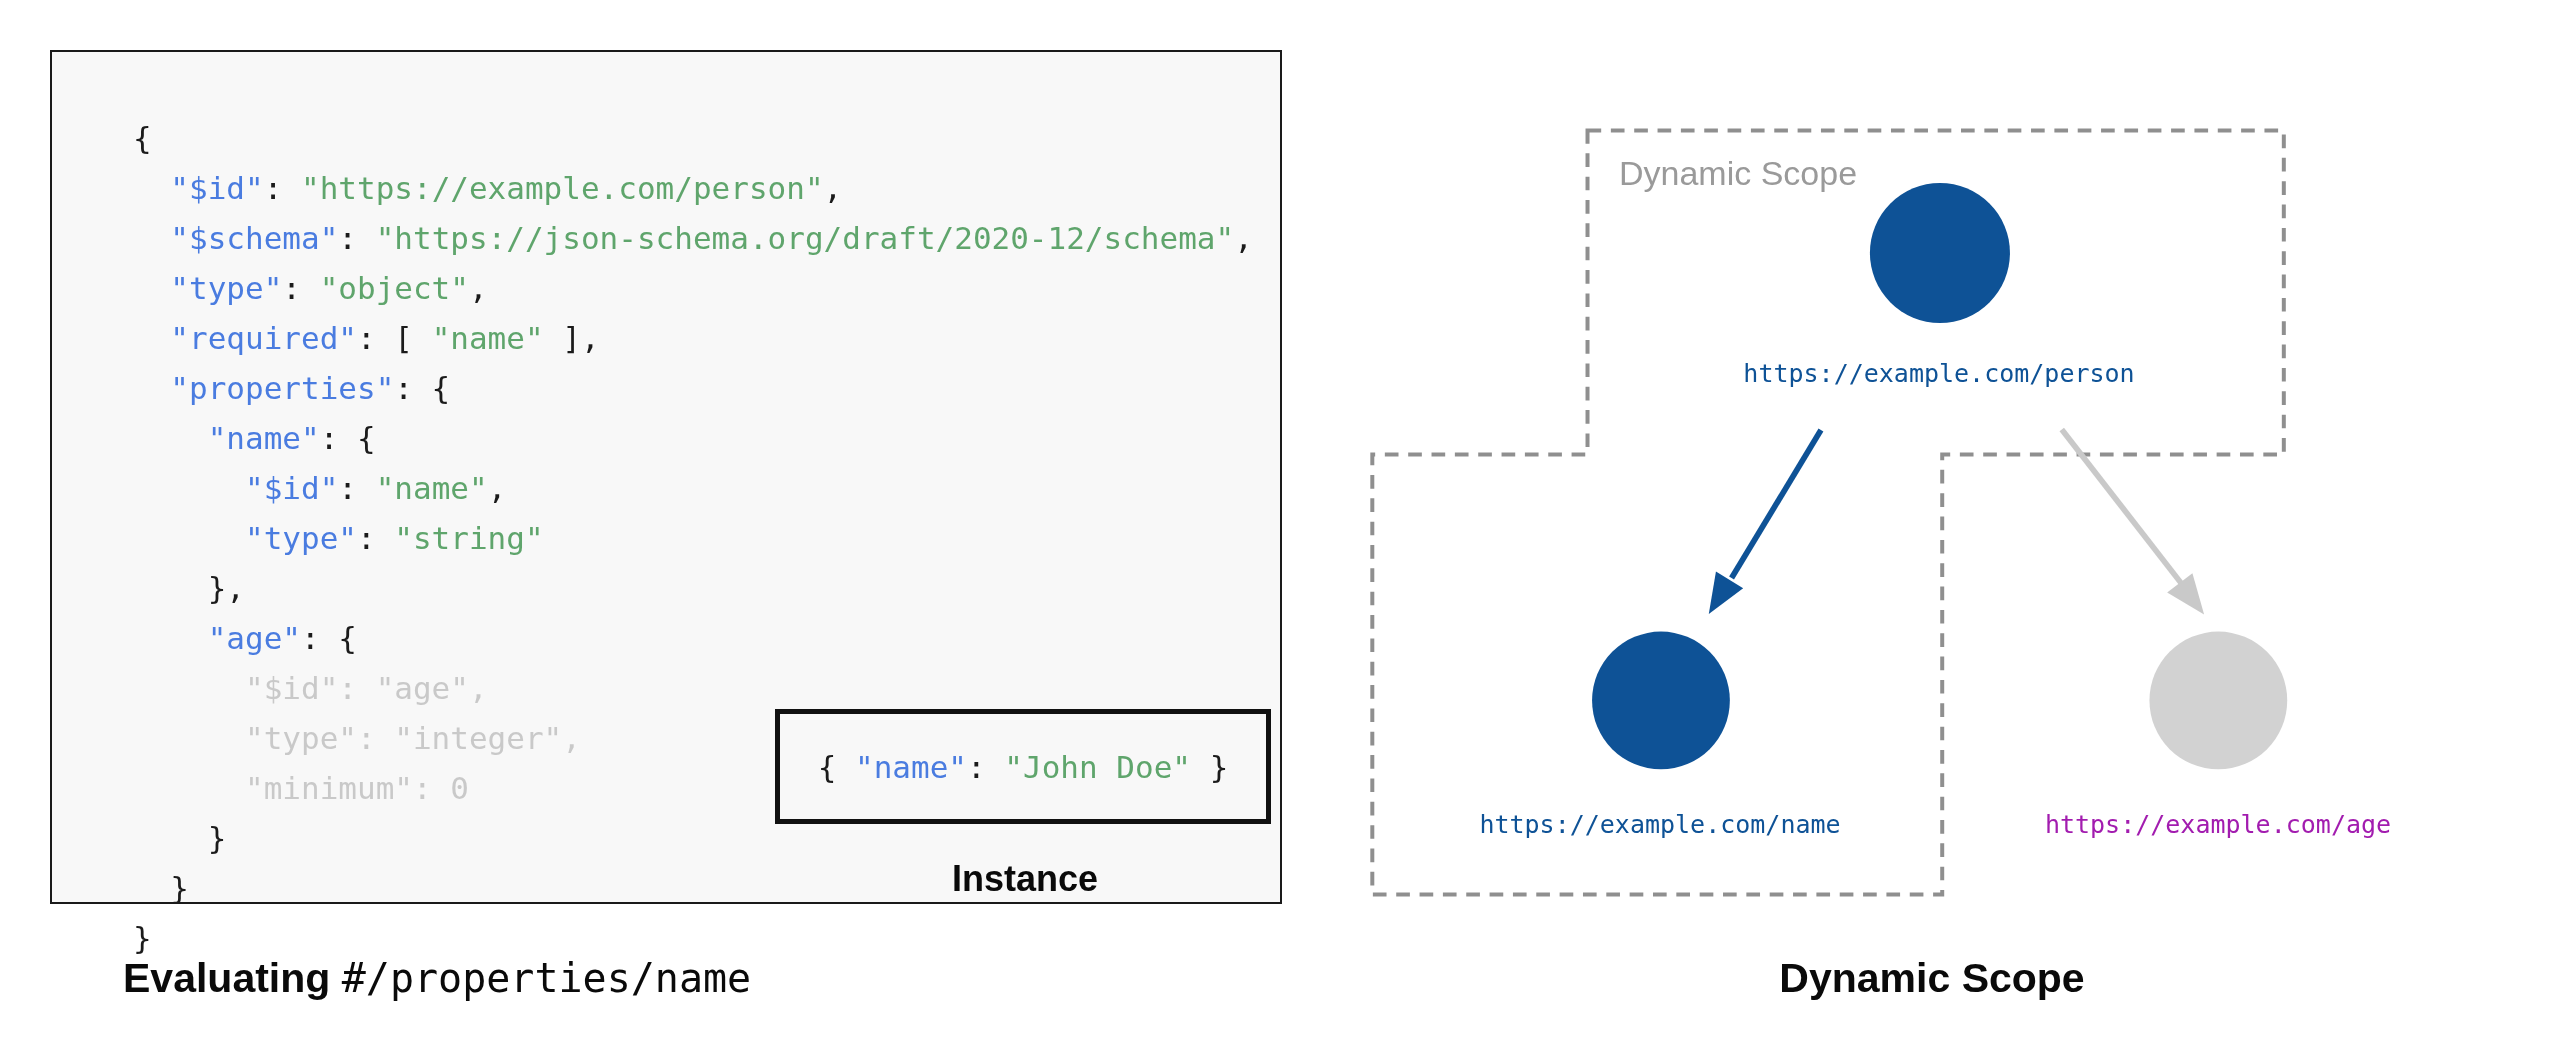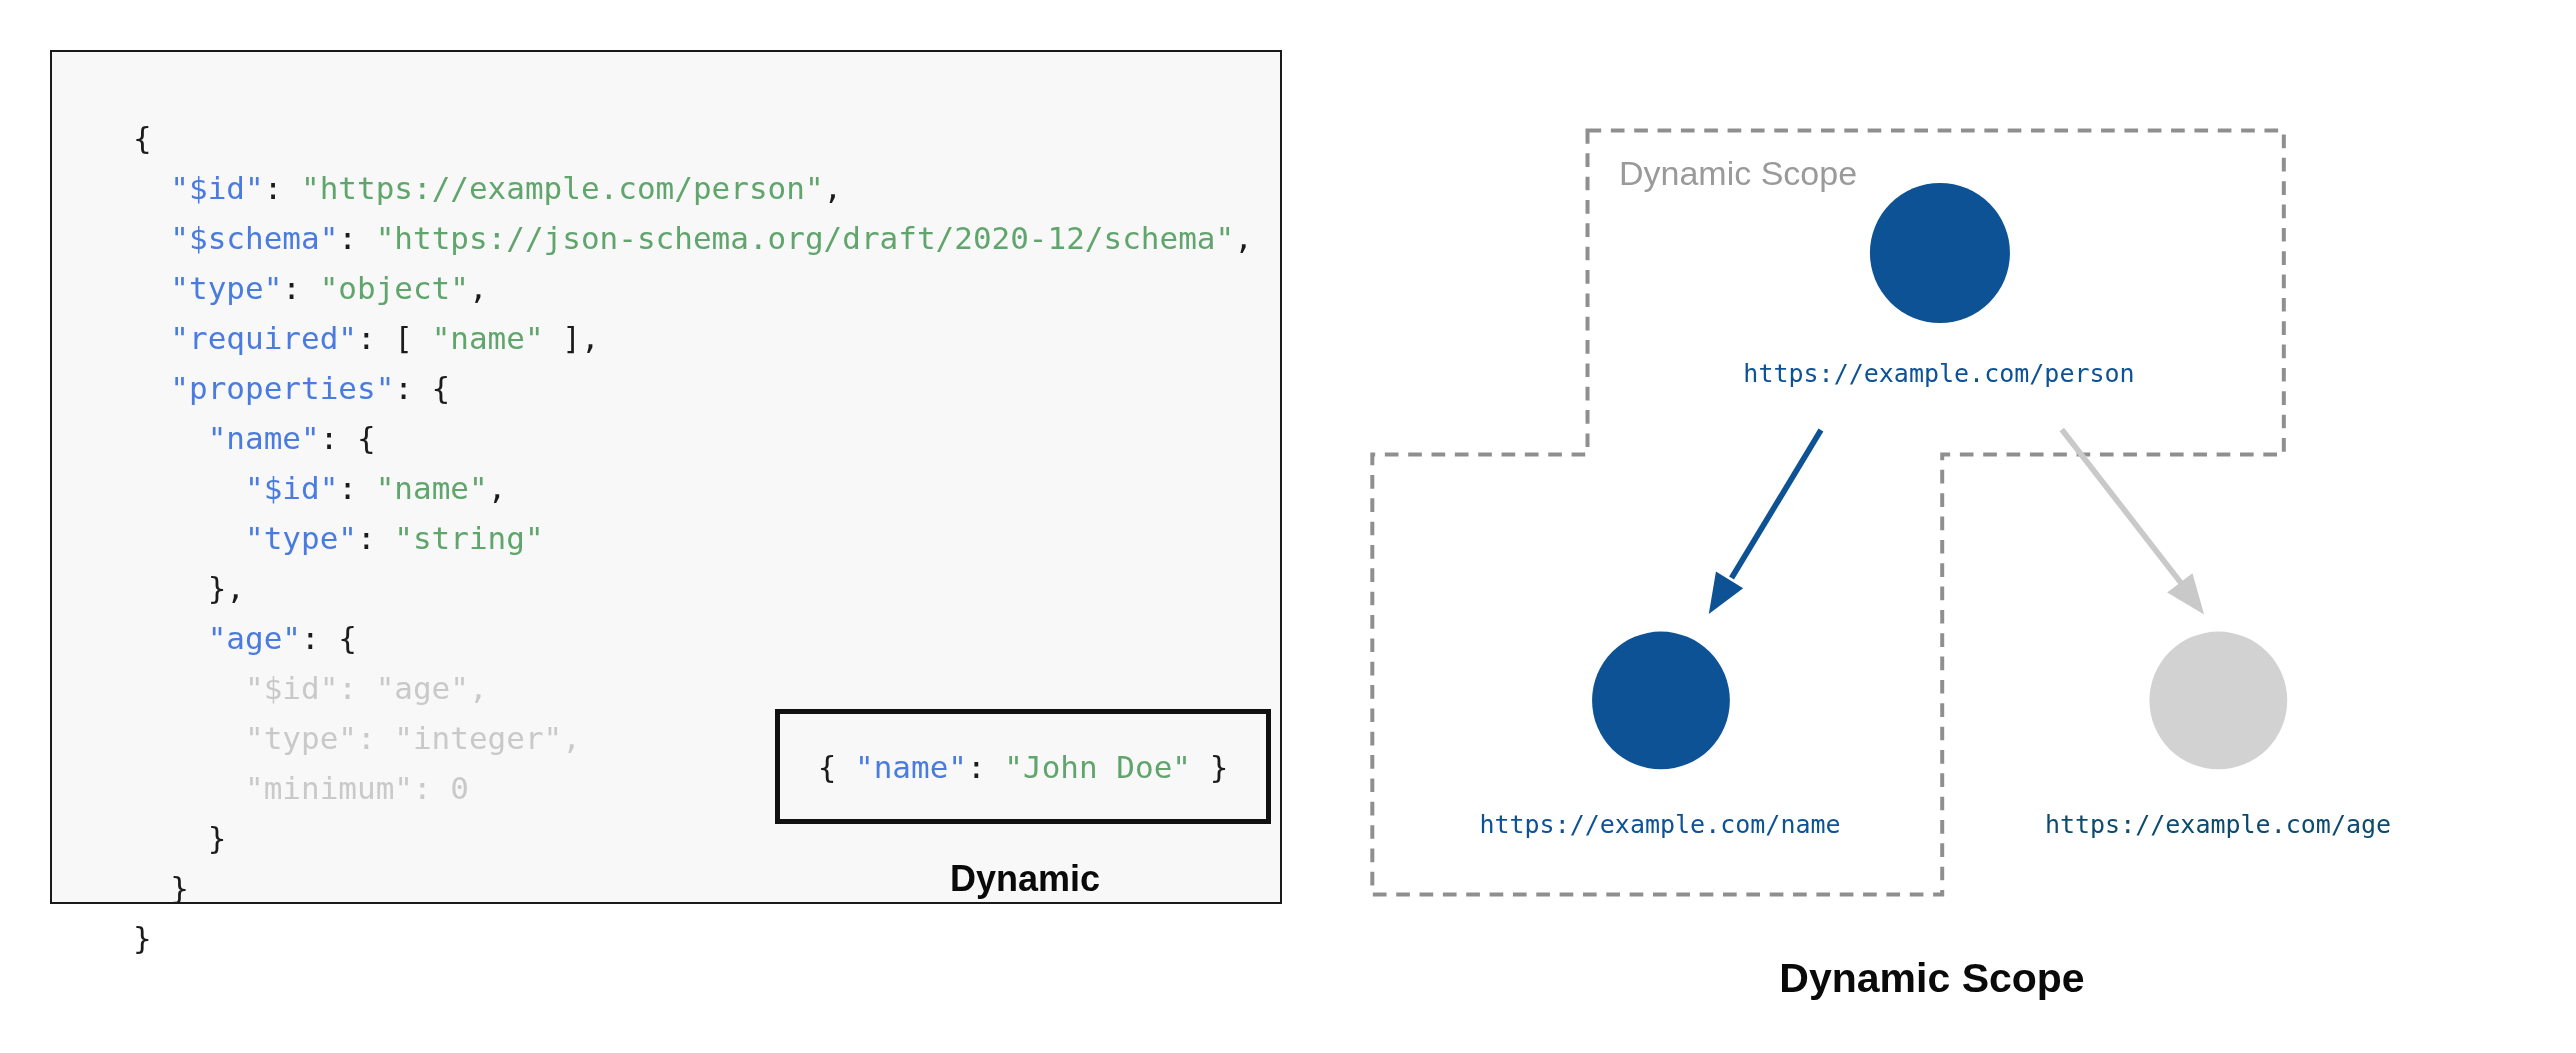--- a/index.html
+++ b/index.html
@@ -28,35 +28,36 @@
   .eval-caption .bold{font-weight:bold;font-family:"Liberation Sans", sans-serif;}
   .eval-caption .mono{font-weight:normal;font-family:"DejaVu Sans Mono", monospace;font-size:40px;}
 
   
   .scope-svg{position:absolute;left:1310px;top:85px;width:1031px;height:854px;}
   .scope-label{position:absolute;left:1619px;top:154px;font-size:34px;color:#9a9a9a;}
   .node-url{position:absolute;transform:translateX(-50%);
             font-family:"DejaVu Sans Mono", monospace;font-size:25px;white-space:pre;}
   .url-person{left:1939px;top:359px;color:#0e5296;}
   .url-name{left:1660px;top:810px;color:#0e5296;}
-  .url-age{left:2218px;top:810px;color:#0c4a6e;}
+  .url-age{left:2218px;top:810px;color:#a21caf;}
   .scope-caption{position:absolute;left:1932px;top:955px;transform:translateX(-50%);
                  font-size:41px;font-weight:bold;color:#0a0a0a;}
 </style>
 </head>
 <body>
 
 <div id="canvas">
 
   <div class="schema-panel">
     <div class="code-block"><div><span class="c-p">{</span></div><div><span class="c-p">  </span><span class="c-k">"$id"</span><span class="c-p">: </span><span class="c-s">"https://example.com/person"</span><span class="c-p">,</span></div><div><span class="c-p">  </span><span class="c-k">"$schema"</span><span class="c-p">: </span><span class="c-s">"https://json-schema.org/draft/2020-12/schema"</span><span class="c-p">,</span></div><div><span class="c-p">  </span><span class="c-k">"type"</span><span class="c-p">: </span><span class="c-s">"object"</span><span class="c-p">,</span></div><div><span class="c-p">  </span><span class="c-k">"required"</span><span class="c-p">: [ </span><span class="c-s">"name"</span><span class="c-p"> ],</span></div><div><span class="c-p">  </span><span class="c-k">"properties"</span><span class="c-p">: {</span></div><div><span class="c-p">    </span><span class="c-k">"name"</span><span class="c-p">: {</span></div><div><span class="c-p">      </span><span class="c-k">"$id"</span><span class="c-p">: </span><span class="c-s">"name"</span><span class="c-p">,</span></div><div><span class="c-p">      </span><span class="c-k">"type"</span><span class="c-p">: </span><span class="c-s">"string"</span></div><div><span class="c-p">    },</span></div><div><span class="c-p">    </span><span class="c-k">"age"</span><span class="c-p">: {</span></div><div><span class="c-d">      "$id": "age",</span></div><div><span class="c-d">      "type": "integer",</span></div><div><span class="c-d">      "minimum": 0</span></div><div><span class="c-p">    }</span></div><div><span class="c-p">  }</span></div><div><span class="c-p">}</span></div></div>
     <div class="instance-box"><span class="c-p">{ </span><span class="c-k">"name"</span><span class="c-p">: </span><span class="c-s">"John Doe"</span><span class="c-p"> }</span></div>
-    <div class="instance-label">Dynamic</div>
+    <div class="instance-label">Instance</div>
   </div>
 
+  <div class="eval-caption"><span class="bold">Evaluating</span><span> </span><span class="mono">#/properties/name</span></div>
 
   <svg class="scope-svg" viewBox="0 0 1810 1500">
 
     <polygon points="487,80 1710,80 1710,649 1110,649 1110,1422 109,1422 109,649 487,649" fill="none" stroke-width="7" stroke-dasharray="24 17" stroke="#8f8f8f"></polygon>
 
     <circle cx="1106" cy="295" r="123" fill="#0e5296"></circle>
 
     <circle cx="616" cy="1081" r="121" fill="#0e5296"></circle>
 
     <circle cx="1595" cy="1081" r="121" fill="#d2d2d2"></circle>

